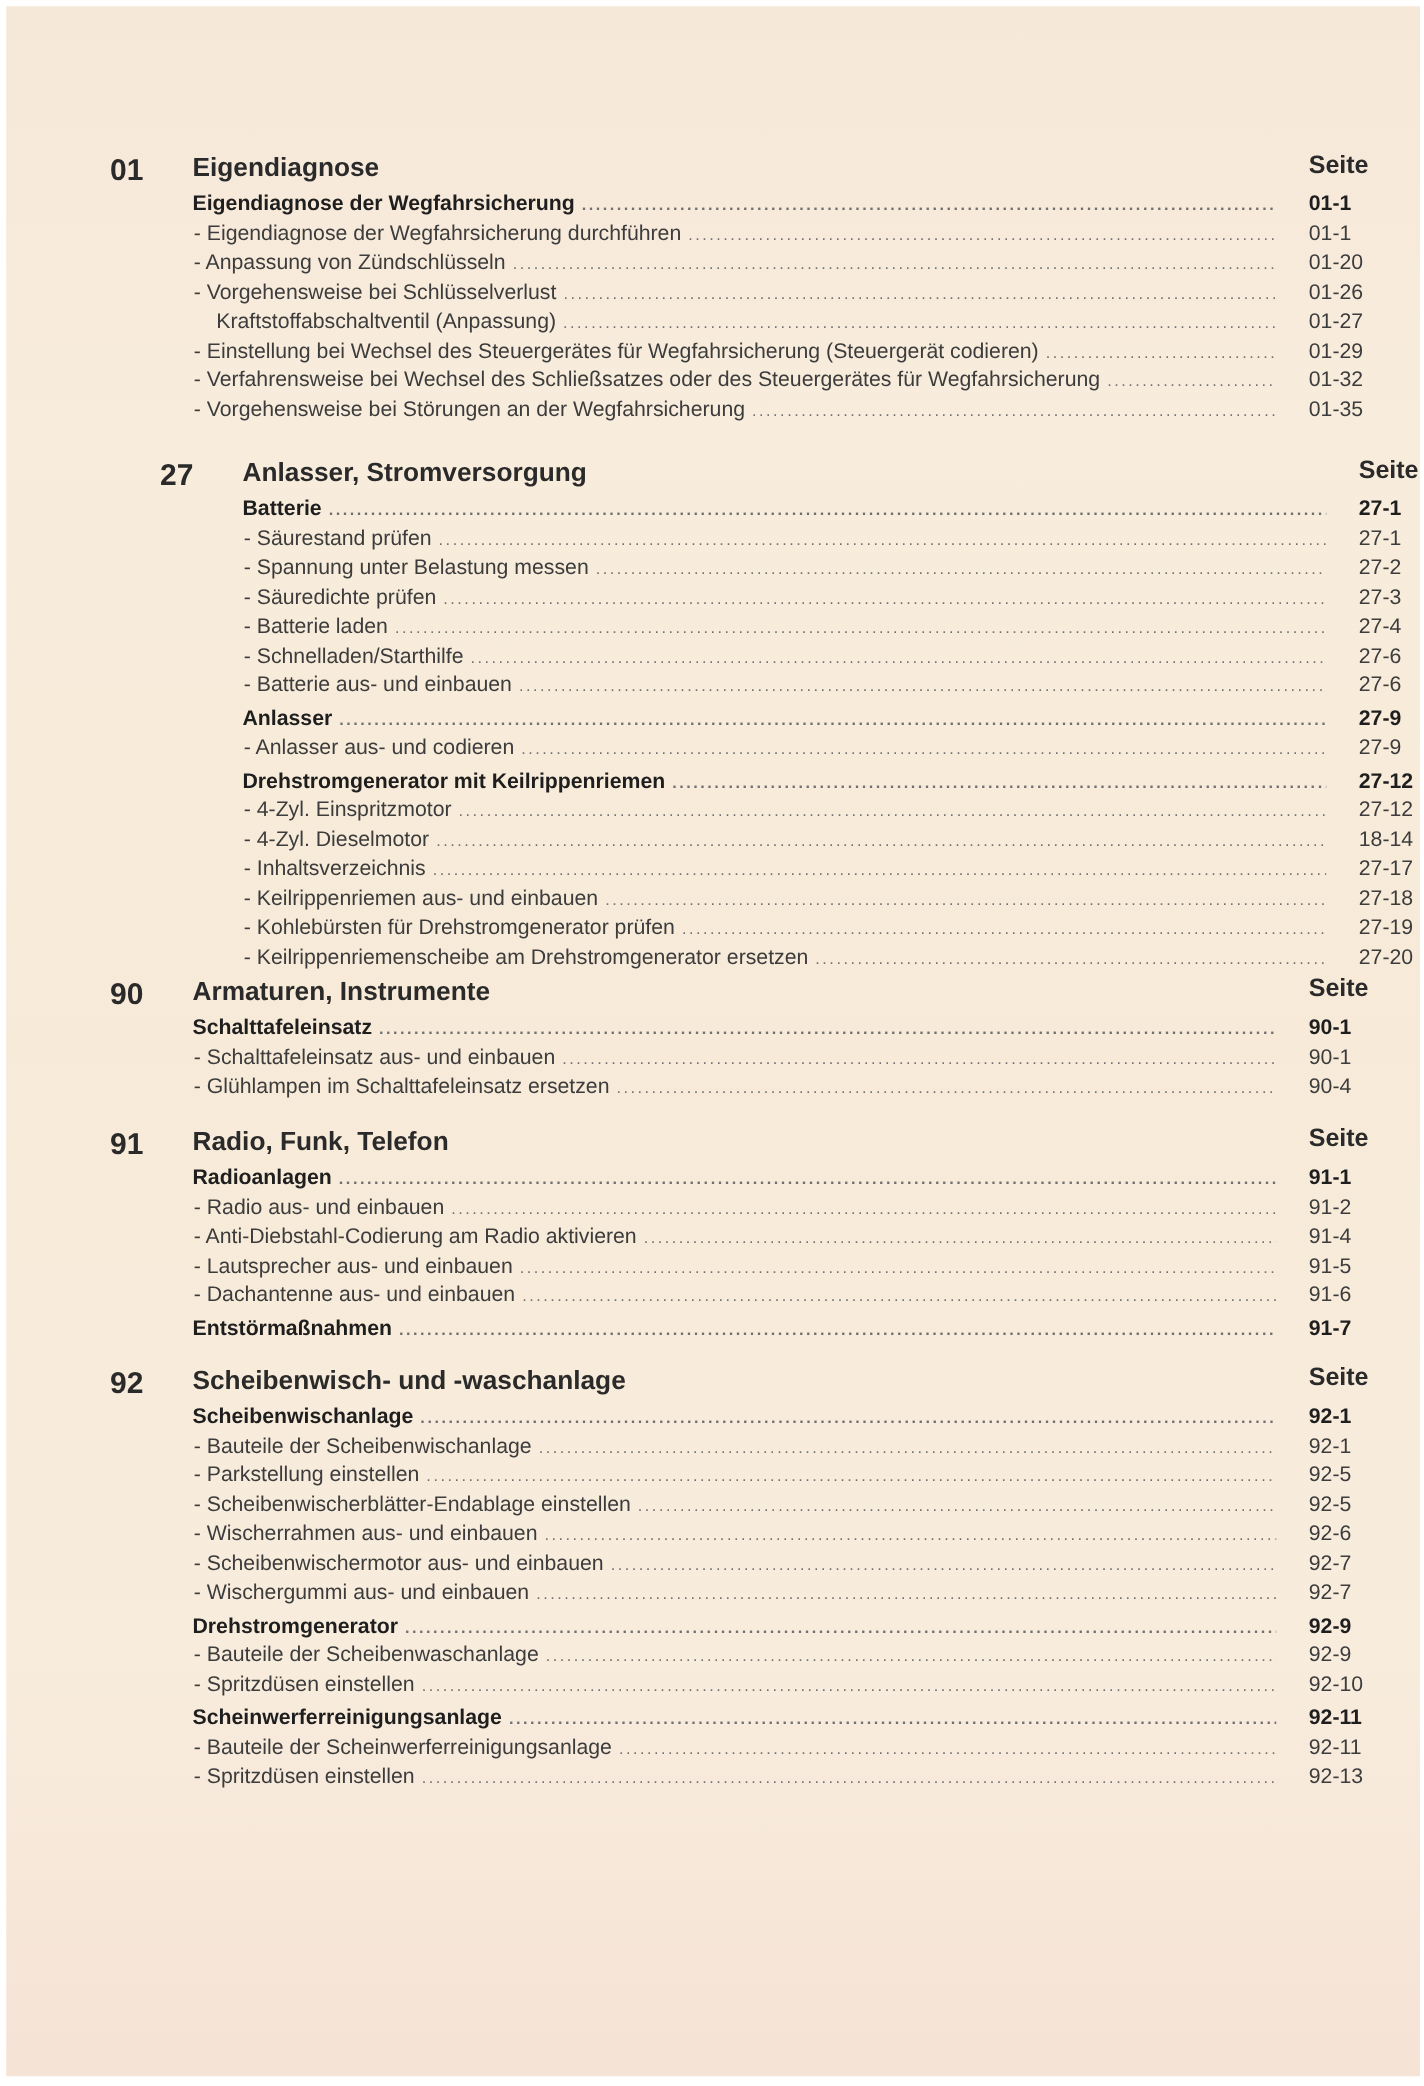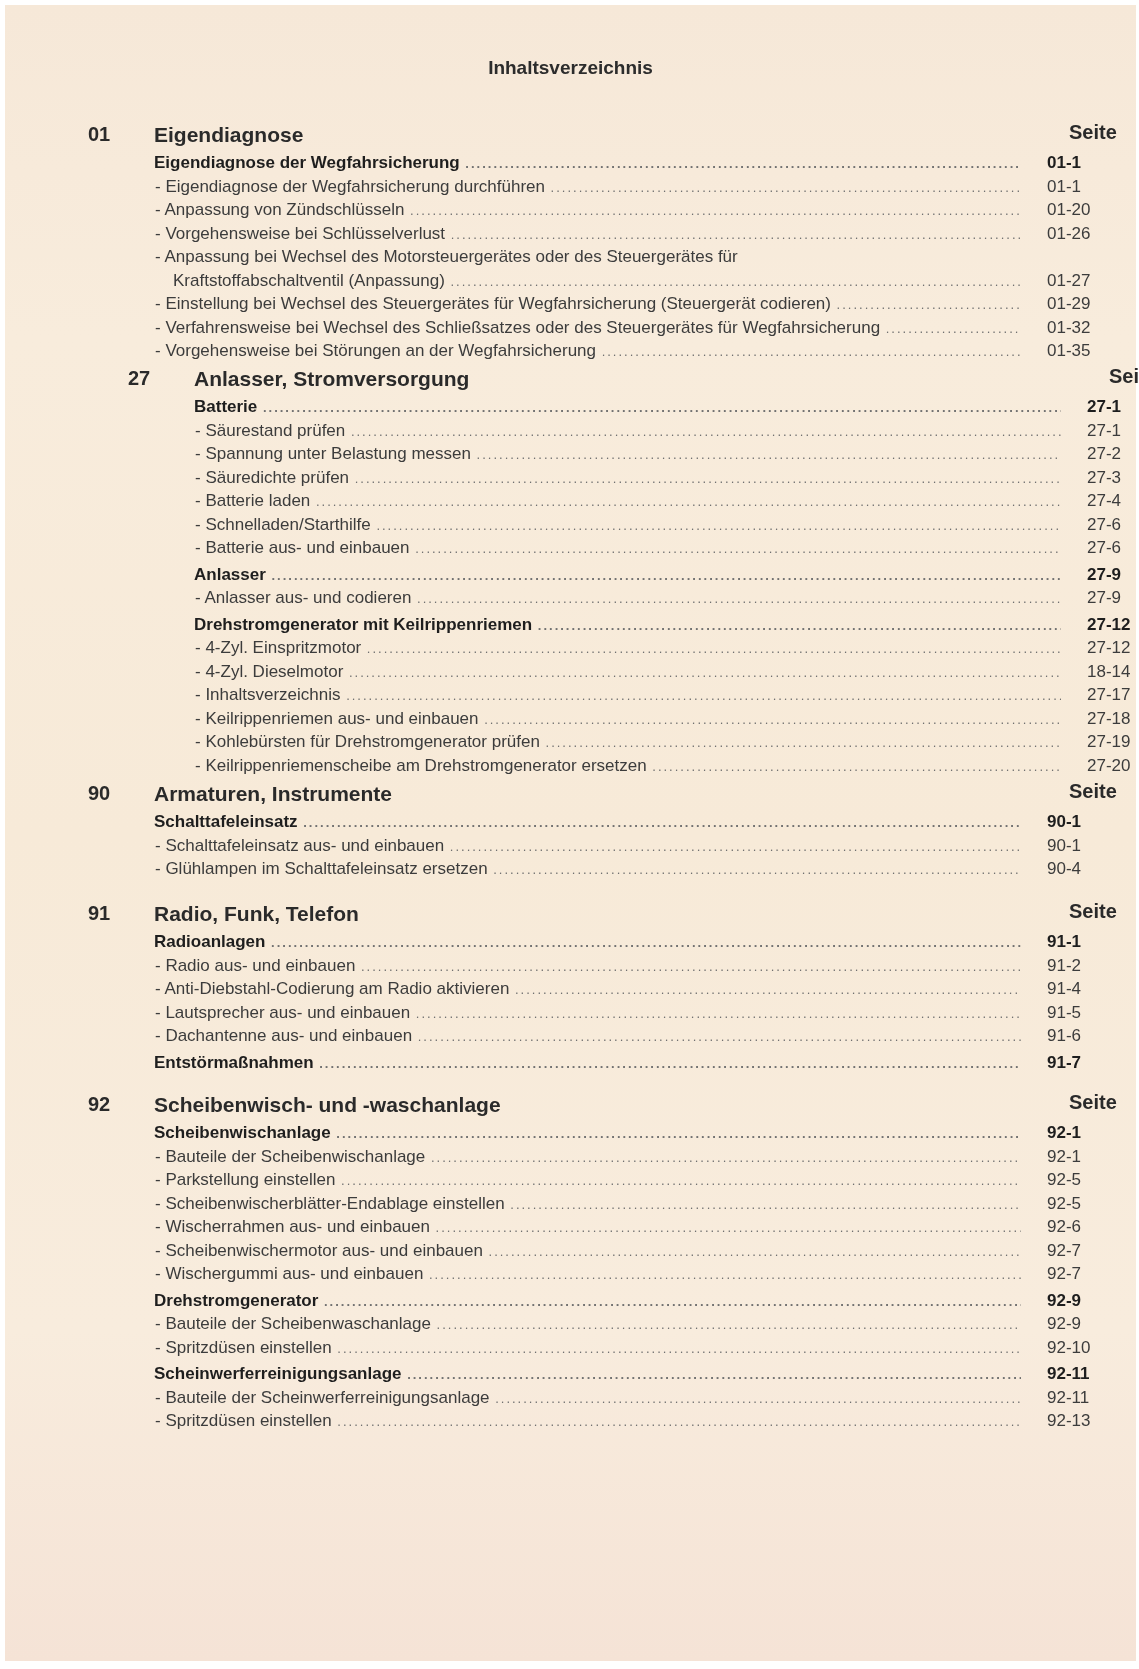--- a/index.html
+++ b/index.html
@@ -39,40 +39,39 @@
       width: 100%;
     }
     .sec-header {
       position: relative;
       height: 30px;
     }
     .sec-num {
       position: absolute;
       left: 83px;
       top: 0;
-      font-size: 20px;
+      font-size: 24px;
       font-weight: bold;
       color: #2a2a2a;
     }
     .sec-title {
       position: absolute;
       left: 149px;
       top: 0;
       font-size: 21px;
       font-weight: bold;
       color: #2a2a2a;
     }
     .sec-seite {
       position: absolute;
       left: 1042px;
       top: -2px;
       font-size: 20px;
       font-weight: bold;
       color: #2a2a2a;
-      margin-left: 22px;
     }
     .entry {
       position: relative;
       height: 23.5px;
       display: block;
     }
     .entry .label {
       position: absolute;
       left: 149px;
       right: 115px;
@@ -110,21 +109,20 @@
       font-weight: bold;
       color: #1e1e1e;
     }
     .entry.cont .label { left: 168px; }
     .entry.bold-gap { margin-top: 3px; }
   </style>
 </head>
 <body>
 
 <div class="page">
-  <div class="doc-title">Inhaltsverzeichnis</div>
 
   <div class="section" style="top:118px;">
     <div class="sec-header">
       <span class="sec-num">01</span>
       <span class="sec-title">Eigendiagnose</span>
       <span class="sec-seite">Seite</span>
     </div>
     <div class="entries">
         <div class="entry bold">
           <span class="label"><span class="txt">Eigendiagnose der Wegfahrsicherung</span><span class="dots"> ................................................................................................................................................................</span></span>
@@ -134,24 +132,20 @@
           <span class="label"><span class="txt">- Eigendiagnose der Wegfahrsicherung durchführen</span><span class="dots"> ................................................................................................................................................................</span></span>
           <span class="page-ref">01-1</span>
         </div>
         <div class="entry sub">
           <span class="label"><span class="txt">- Anpassung von Zündschlüsseln</span><span class="dots"> ................................................................................................................................................................</span></span>
           <span class="page-ref">01-20</span>
         </div>
         <div class="entry sub">
           <span class="label"><span class="txt">- Vorgehensweise bei Schlüsselverlust</span><span class="dots"> ................................................................................................................................................................</span></span>
           <span class="page-ref">01-26</span>
-        </div>
-        <div class="entry sub">
-          <span class="label"><span class="txt">- Anpassung bei Wechsel des Motorsteuergerätes oder des Steuergerätes für</span></span>
-          <span class="page-ref"></span>
         </div>
         <div class="entry cont sub">
           <span class="label"><span class="txt">Kraftstoffabschaltventil (Anpassung)</span><span class="dots"> ................................................................................................................................................................</span></span>
           <span class="page-ref">01-27</span>
         </div>
         <div class="entry sub">
           <span class="label"><span class="txt">- Einstellung  bei Wechsel des Steuergerätes für Wegfahrsicherung (Steuergerät codieren)</span><span class="dots"> ................................................................................................................................................................</span></span>
           <span class="page-ref">01-29</span>
         </div>
         <div class="entry sub">

